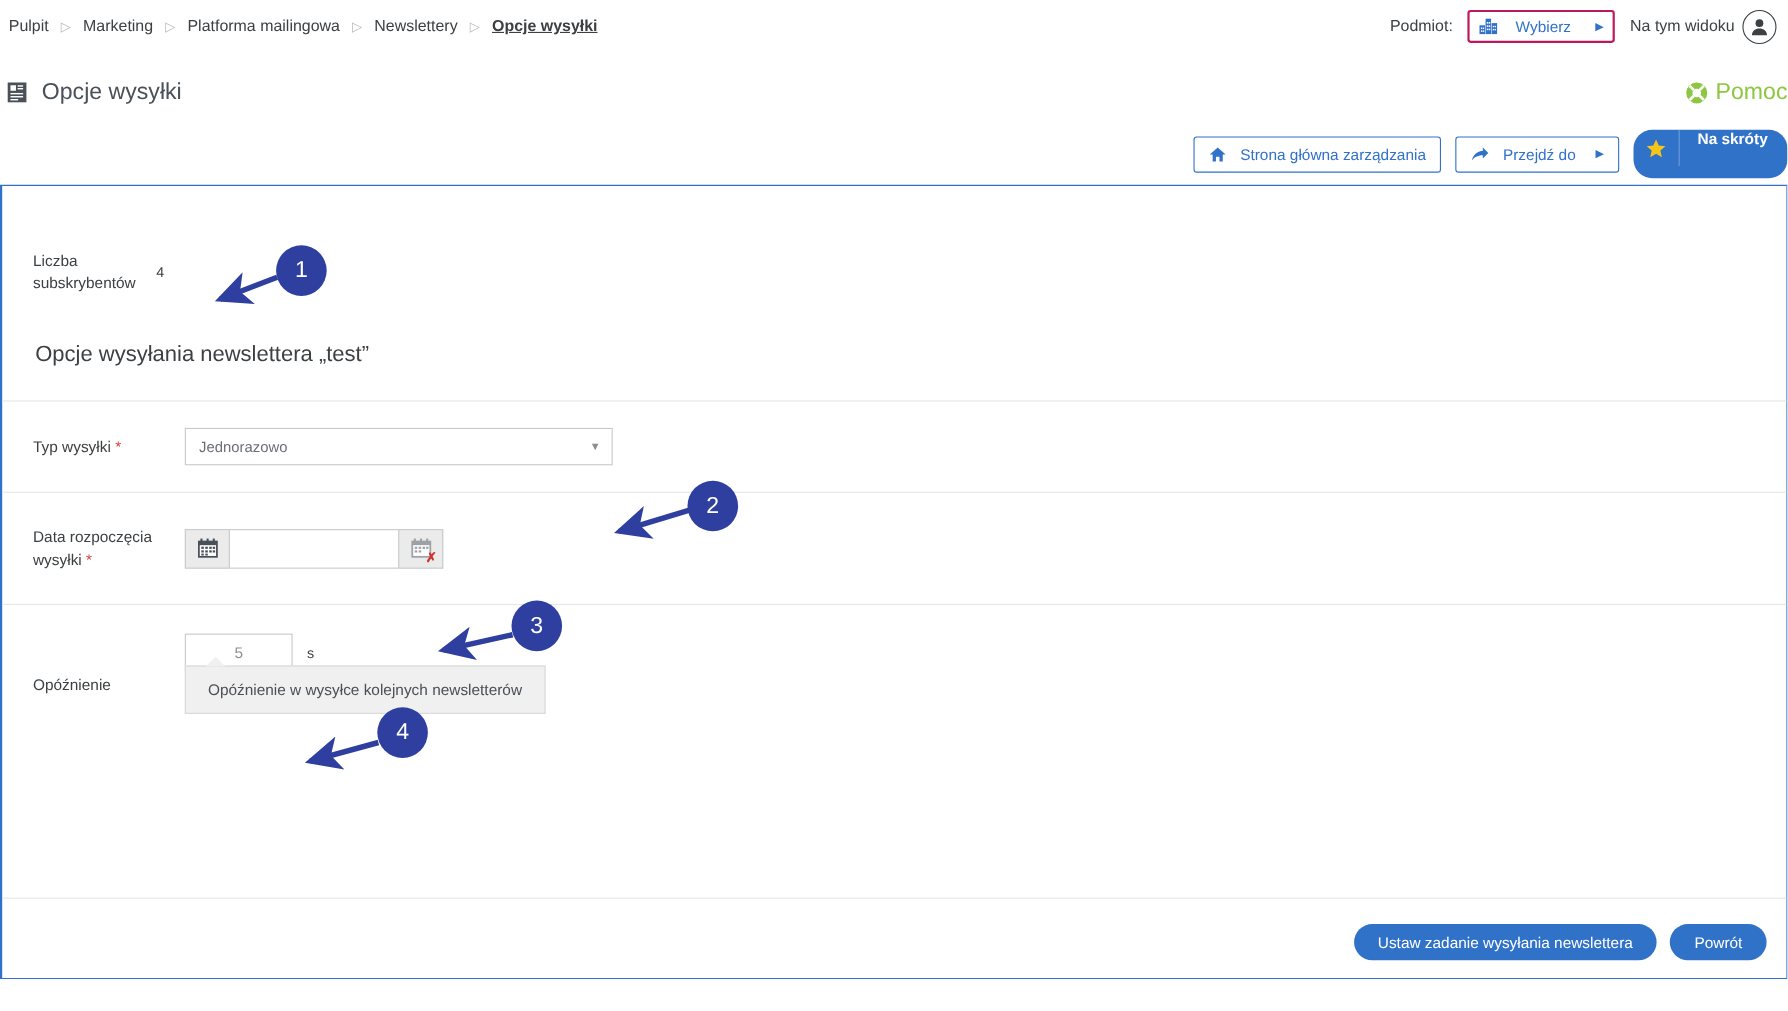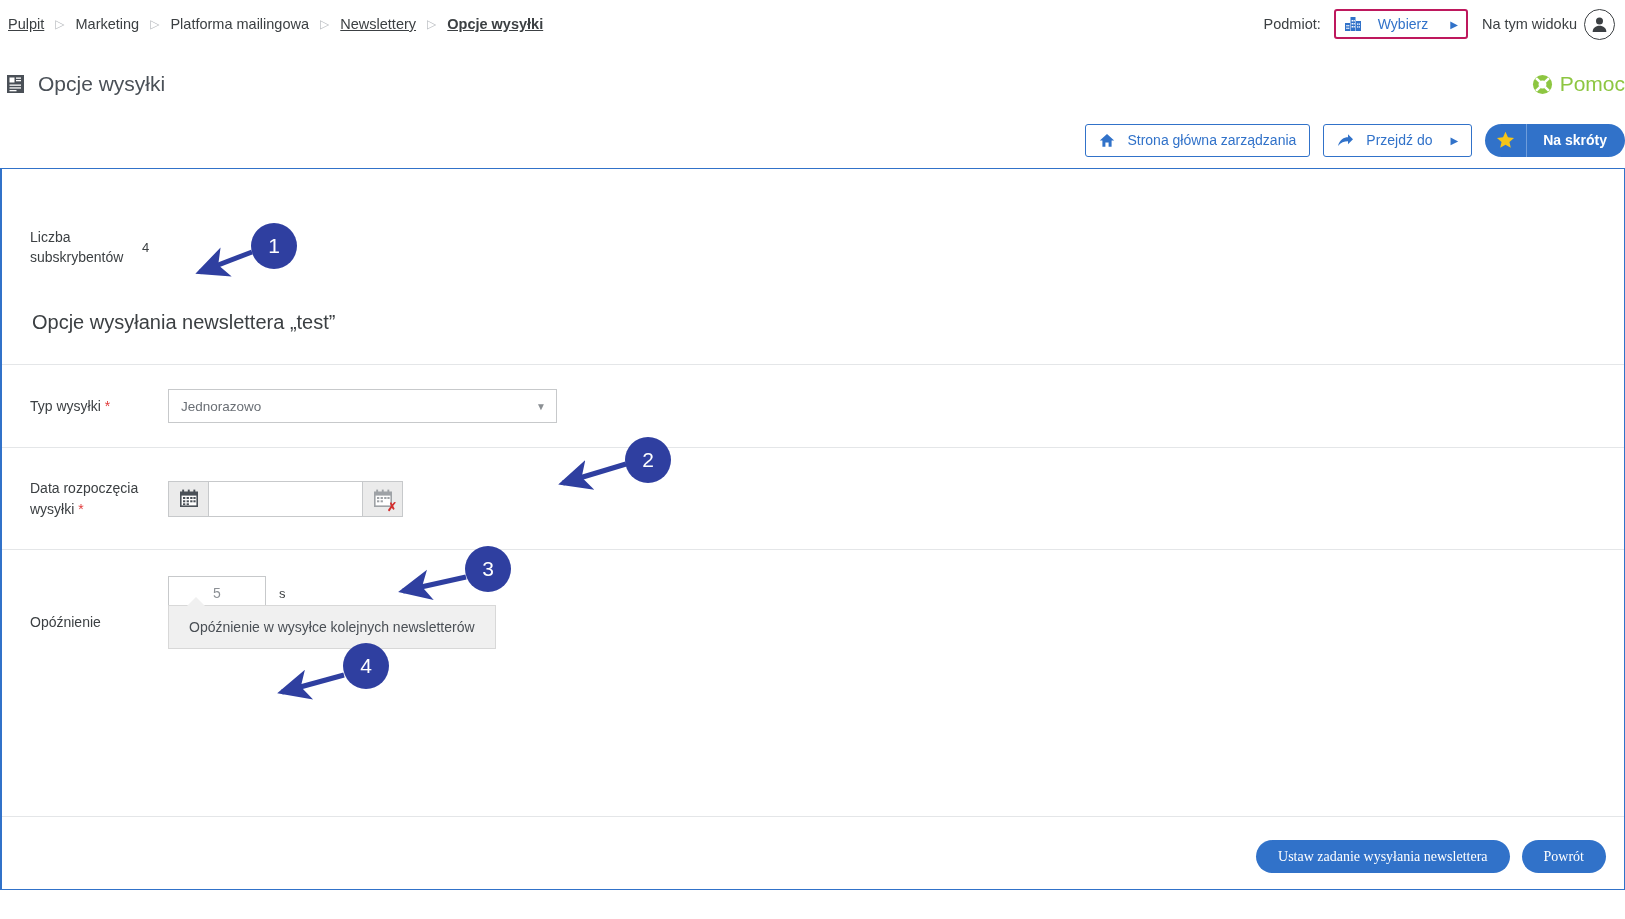--- a/index.html
+++ b/index.html
@@ -14,21 +14,21 @@
 
   
   .crumbbar {
     position: absolute; left: 0; top: 0; width: 1625px; height: 48px;
     display: flex; align-items: center;
   }
   .crumbs { display: flex; align-items: center; padding-left: 8px; }
   .crumb {
     font-size: 14.5px; color: #3c4043; white-space: nowrap;
   }
-  .crumb.link { text-decoration: underline; }
+  .crumb.link { }
   .crumb.current { font-weight: bold; text-decoration: underline; }
   .crumb-sep {
     color: #b9bcc0; font-size: 12px; margin: 0 11px; line-height: 1;
   }
 
   .topright {
     margin-left: auto; display: flex; align-items: center; padding-right: 10px;
   }
   .podmiot-label { font-size: 14.5px; color: #3c4043; margin-right: 13px; }
   .btn-wybierz {
@@ -71,21 +71,21 @@
   }
   .abtn {
     display: flex; align-items: center; height: 33px;
     border: 1px solid #3172c9; border-radius: 3px; background: #fff;
     color: #3172c9; font-size: 14px; padding: 0 13px; cursor: pointer;
     margin-left: 13px; white-space: nowrap;
   }
   .abtn .aicon { margin-right: 12px; display: flex; }
   .abtn .achev { margin-left: 18px; font-size: 10px; }
   .pillbtn {
-    display: flex; align-items: center; height: 33px;
+    display: flex; align-items: flex-start; height: 44px;
     background: #3172c9; border-radius: 17px; color: #fff;
     font-size: 14px; cursor: pointer; margin-left: 13px;
     padding: 0 0 0 0; overflow: hidden;
   }
   .pillbtn .staricon {
     display: flex; align-items: center; justify-content: center;
     width: 42px; height: 33px; border-right: 1px solid #6f9ddb;
   }
   .pillbtn .pilltext { padding: 0 18px 0 16px; font-weight: bold; }
 
@@ -177,21 +177,21 @@
     position: absolute; left: 0; bottom: 72px; width: 100%;
     height: 1px; background: #e4e6e8;
   }
   .footer {
     position: absolute; right: 18px; bottom: 16px;
     display: flex; align-items: center; gap: 12px;
   }
   .fbtn {
     background: #3172c9; color: #fff; border: none; border-radius: 17px;
     height: 33px; padding: 0 22px; font-size: 14px; cursor: pointer;
-    font-family: Liberation Serif, serif; white-space: nowrap;
+    font-family: Liberation Sans, sans-serif; white-space: nowrap;
   }
 
   
   .annotations {
     position: absolute; left: 0; top: 0; width: 1625px; height: 919px;
     pointer-events: none;
   }
   .anno-circle {
     position: absolute; width: 46px; height: 46px; border-radius: 50%;
     background: #2f3fa0; color: #fff; font-size: 21px;

